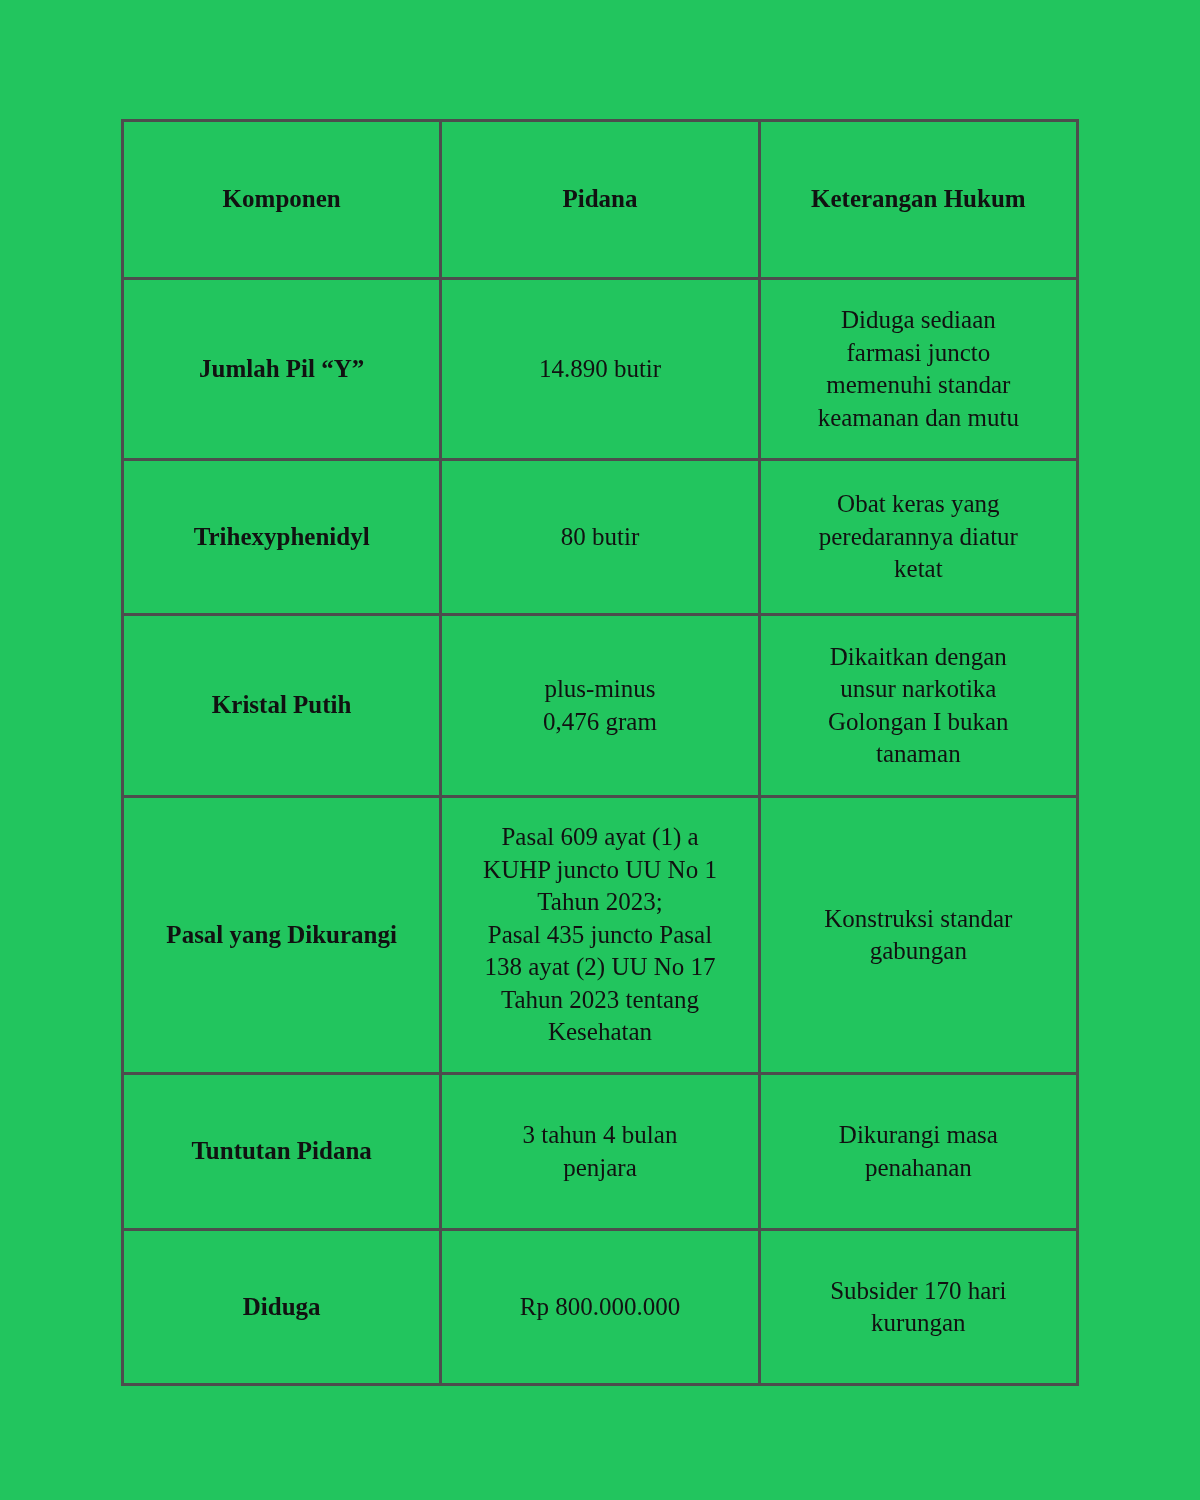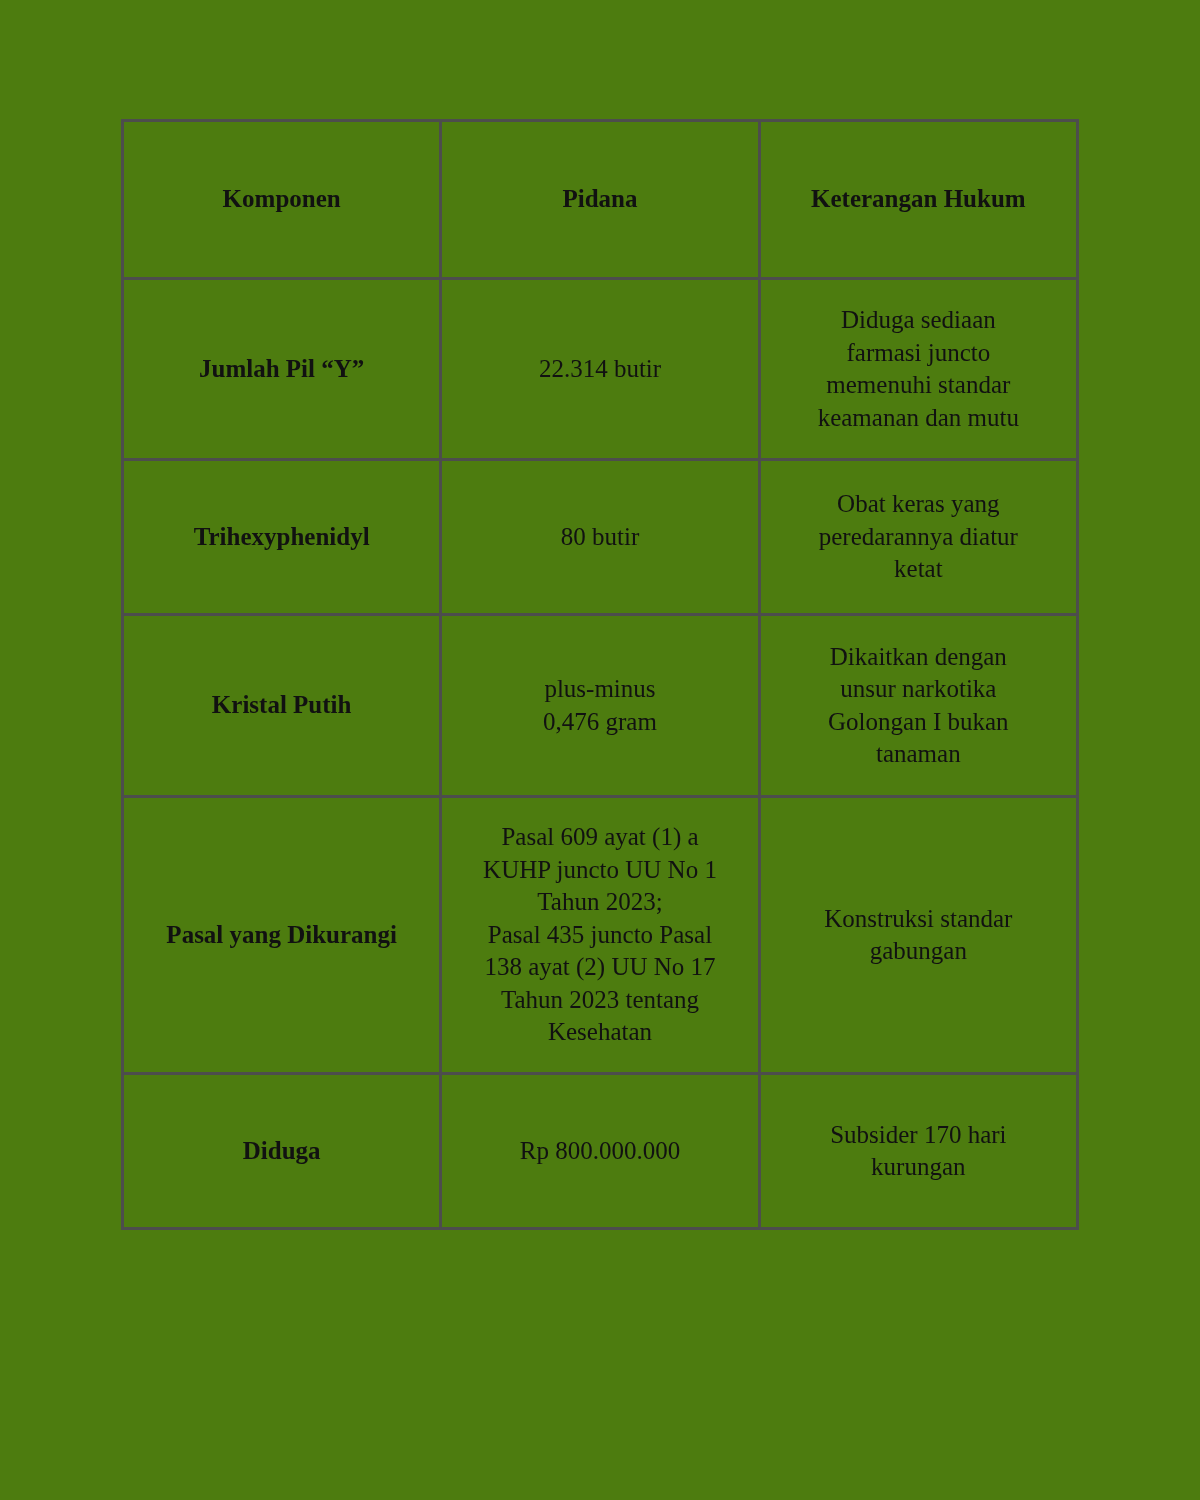--- a/index.html
+++ b/index.html
@@ -4,21 +4,21 @@
 <style>
   html, body {
     margin: 0;
     padding: 0;
     background: #ffffff;
   }
   .page {
     position: relative;
     width: 1200px;
     height: 1500px;
-    background: #4d7c0f;
+    background: #22c55e;
     font-family: "Liberation Serif", "DejaVu Serif", serif;
     color: #111111;
   }
   table.legal-table {
     position: absolute;
     left: 121px;
     top: 119px;
     width: 958px;
     border-collapse: collapse;
     table-layout: fixed;
@@ -56,21 +56,21 @@
     <thead>
       <tr class="row-header">
         <th>Komponen</th>
         <th>Pidana</th>
         <th>Keterangan Hukum</th>
       </tr>
     </thead>
     <tbody>
       <tr class="row-0">
         <td class="col-komponen">Jumlah Pil “Y”</td>
-        <td class="col-rincian">22.314 butir</td>
+        <td class="col-rincian">14.890 butir</td>
         <td class="col-keterangan">Diduga sediaan
 farmasi juncto
 memenuhi standar
 keamanan dan mutu</td>
       </tr>
       <tr class="row-1">
         <td class="col-komponen">Trihexyphenidyl</td>
         <td class="col-rincian">80 butir</td>
         <td class="col-keterangan">Obat keras yang
 peredarannya diatur
@@ -90,20 +90,27 @@
         <td class="col-rincian">Pasal 609 ayat (1) a
 KUHP juncto UU No 1
 Tahun 2023;
 Pasal 435 juncto Pasal
 138 ayat (2) UU No 17
 Tahun 2023 tentang
 Kesehatan</td>
         <td class="col-keterangan">Konstruksi standar
 gabungan</td>
       </tr>
+      <tr class="row-4">
+        <td class="col-komponen">Tuntutan Pidana</td>
+        <td class="col-rincian">3 tahun 4 bulan
+penjara</td>
+        <td class="col-keterangan">Dikurangi masa
+penahanan</td>
+      </tr>
       <tr class="row-5">
         <td class="col-komponen">Diduga</td>
         <td class="col-rincian">Rp 800.000.000</td>
         <td class="col-keterangan">Subsider 170 hari
 kurungan</td>
       </tr>
     </tbody>
   </table>
 </div>
 

